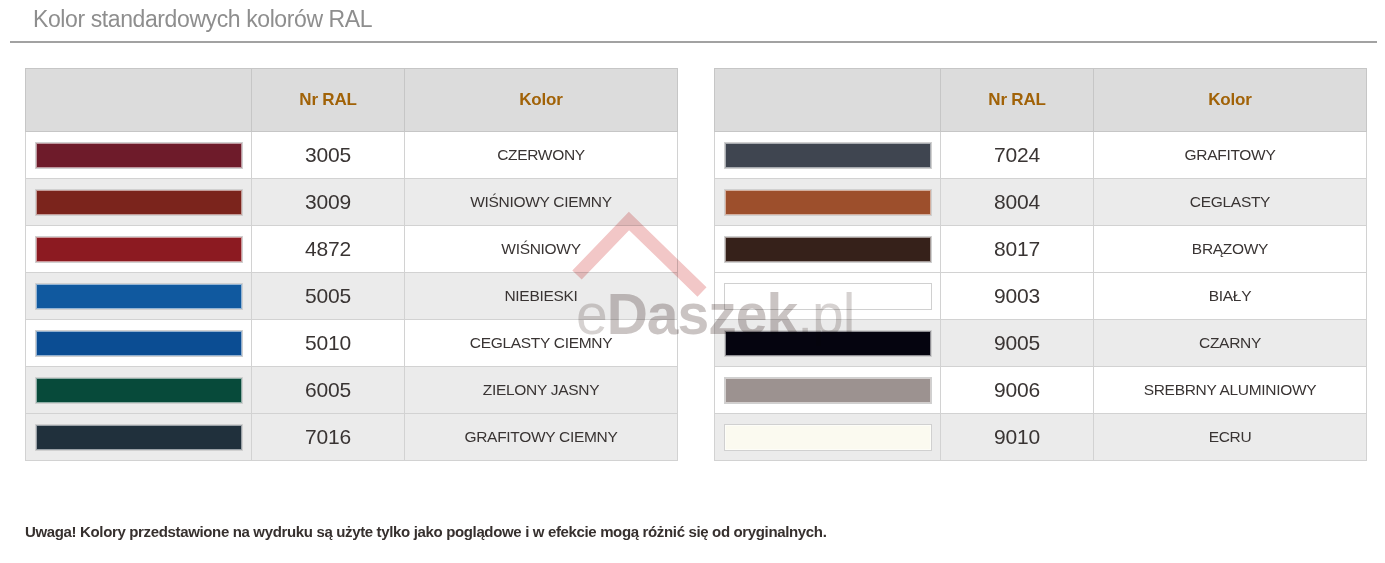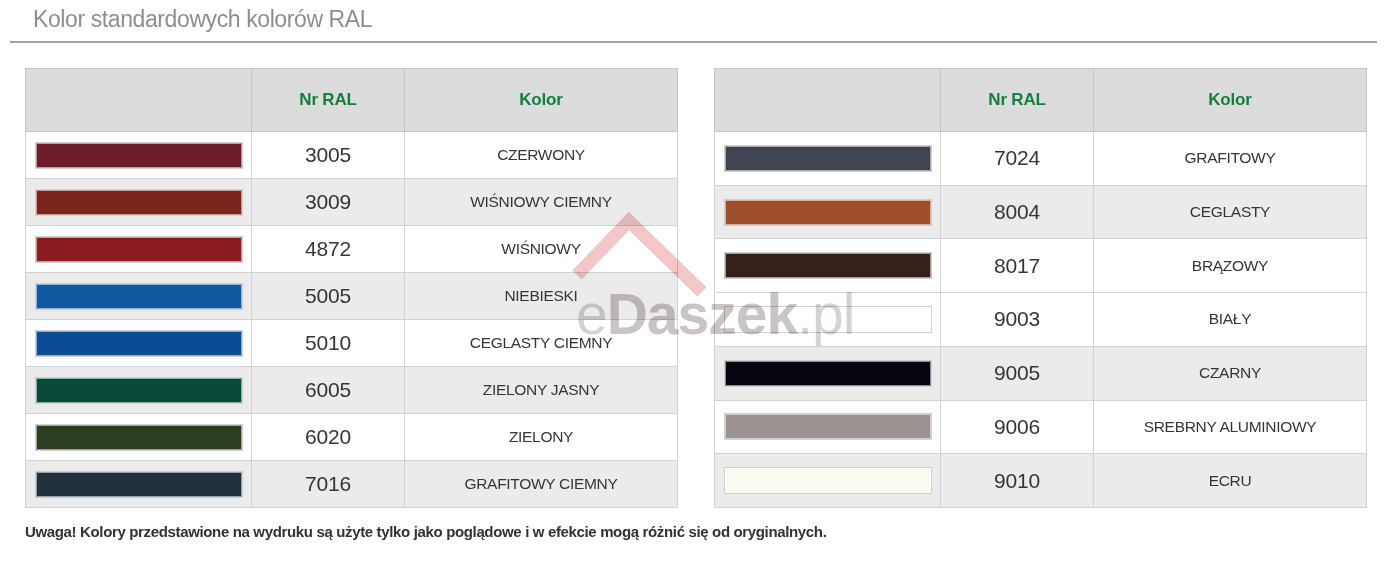--- a/index.html
+++ b/index.html
@@ -20,21 +20,21 @@
   .tables-wrap{position:absolute;left:25px;top:68px;display:flex;gap:36px;}
   table.ral{
     border-collapse:collapse;table-layout:fixed;width:652px;
     border:1px solid #c0c0c0;
   }
   table.ral col.c-swatch{width:226px;}
   table.ral col.c-nr{width:153px;}
   table.ral col.c-name{width:273px;}
   table.ral th{
     height:60px;background:#dcdcdc;border:1px solid #c6c6c6;
-    font-size:17px;font-weight:700;color:#15803d;text-align:center;
+    font-size:17px;font-weight:700;color:#a16207;text-align:center;
     letter-spacing:-0.2px;
   }
   table.ral td{
     height:46px;border:1px solid #d2d2d2;text-align:center;
     padding:0;vertical-align:middle;
   }
   table.ral tr.odd td{background:#ffffff;}
   table.ral tr.even td{background:#ebebeb;}
   td.nr{font-size:21px;letter-spacing:-0.2px;color:#393433;}
   td.name{font-size:15.5px;letter-spacing:-0.3px;color:#393433;}
@@ -116,27 +116,20 @@
           <td class="nr">5010</td>
           <td class="name">CEGLASTY CIEMNY</td>
         </tr>
         <tr class="even">
           <td>
             <div class="swatch" style="background: rgb(7, 74, 58);"></div>
           </td>
           <td class="nr">6005</td>
           <td class="name">ZIELONY JASNY</td>
         </tr>
-        <tr class="odd">
-          <td>
-            <div class="swatch" style="background: rgb(45, 62, 32);"></div>
-          </td>
-          <td class="nr">6020</td>
-          <td class="name">ZIELONY</td>
-        </tr>
         <tr class="even">
           <td>
             <div class="swatch" style="background: rgb(32, 48, 60);"></div>
           </td>
           <td class="nr">7016</td>
           <td class="name">GRAFITOWY CIEMNY</td>
         </tr>
       </tbody>
   </table>
 

